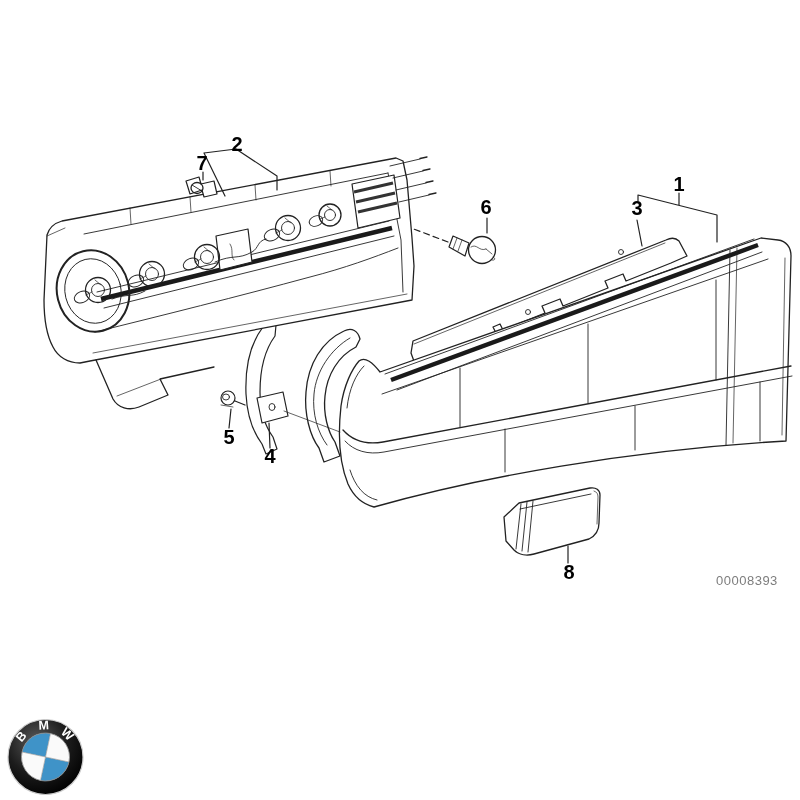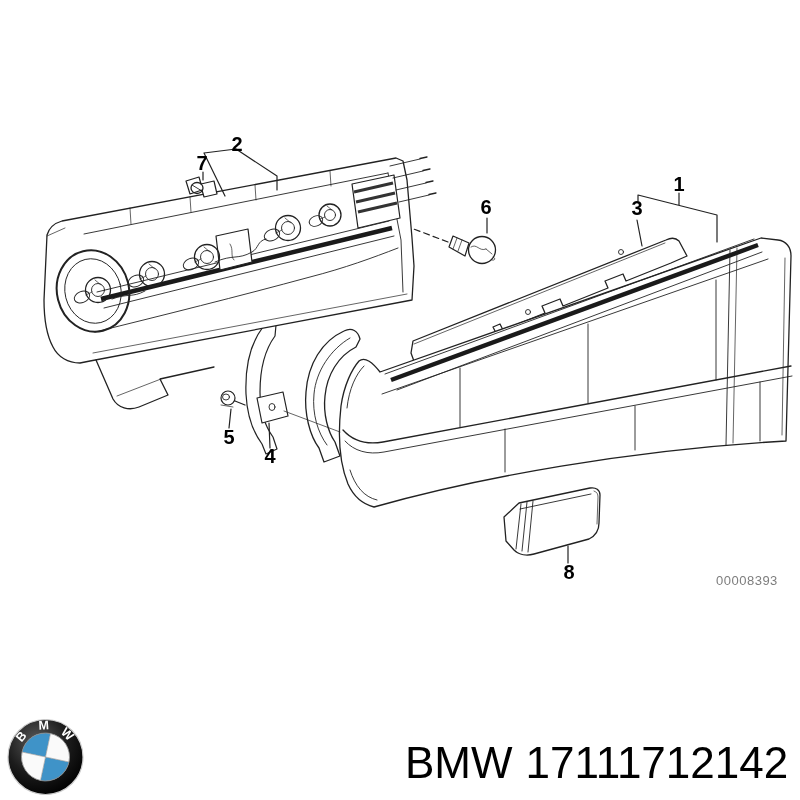--- a/index.html
+++ b/index.html
@@ -244,17 +244,14 @@
         <circle cx="0" cy="0" r="24" fill="none" stroke="#888888" stroke-width="0.8"></circle>
         <path d="M0,-24 V24 M-24,0 H24" stroke="#999999" stroke-width="0.6" fill="none"></path>
       </g>
       <text class="logo-letter" transform="rotate(-50)" x="0" y="-27.5">B</text>
       <text class="logo-letter" transform="rotate(-3)" x="0" y="-27.5">M</text>
       <text class="logo-letter" transform="rotate(44)" x="0" y="-27.5">W</text>
     </g>
   </svg>
 
   
-  <div class="caption">
-    <span>BMW</span><span class="num">17111712142</span>
-  </div>
 
 </div>
 
 </body></html>

